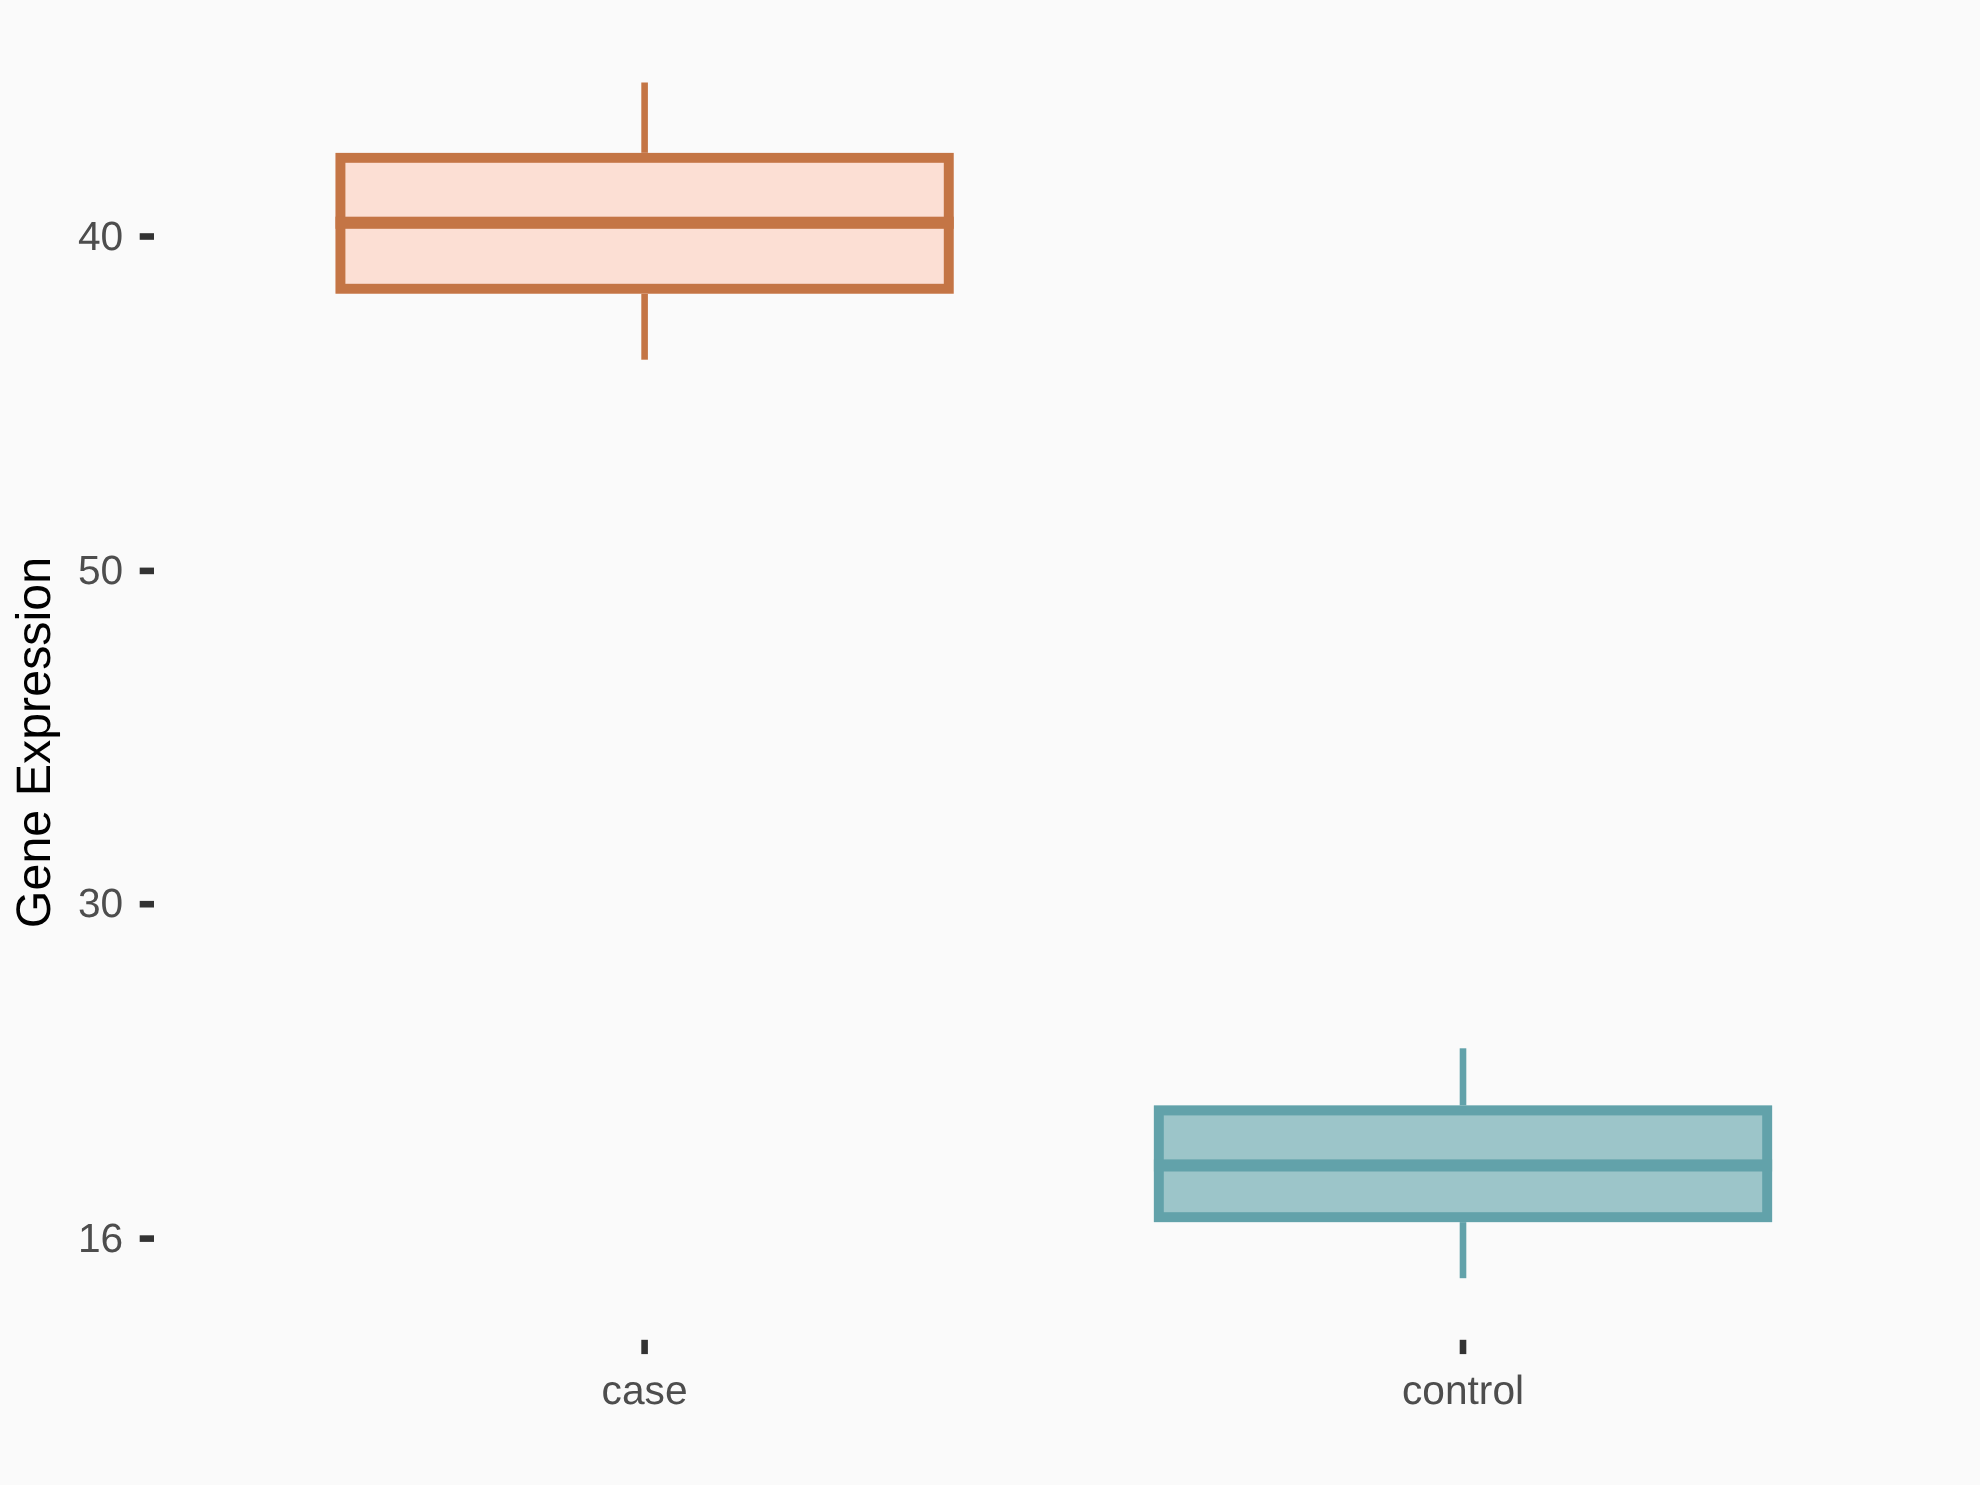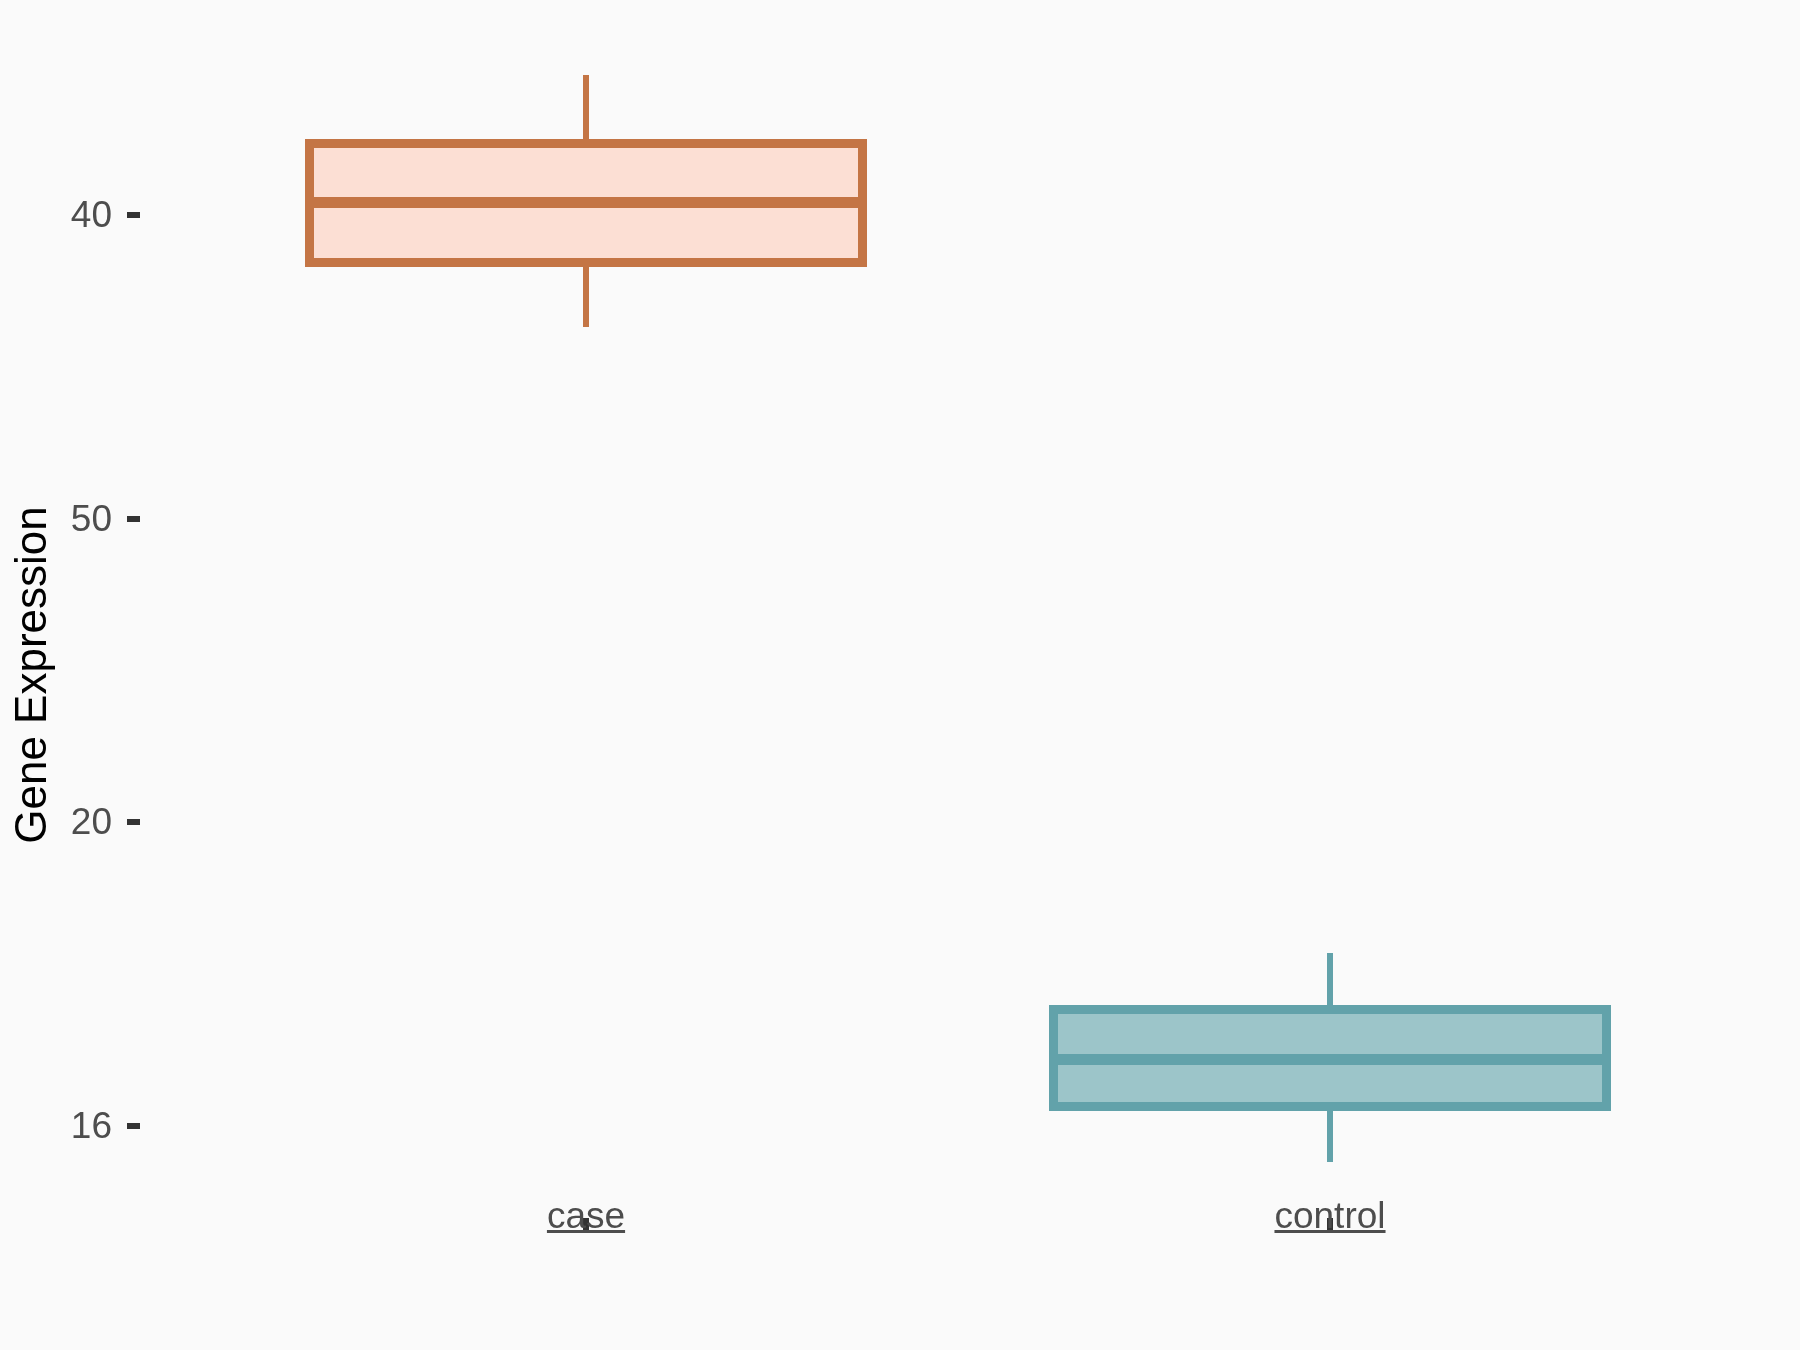--- a/index.html
+++ b/index.html
@@ -63,26 +63,25 @@
   .x-tick-mark {
     position: absolute;
     top: 1218px;
     width: 6px;
     height: 13px;
     background: #333333;
     transform: translateX(-50%);
   }
   .x-tick-label {
     position: absolute;
-    top: 1195px;
+    top: 1243px;
     font-size: 37px;
     color: #4d4d4d;
     transform: translateX(-50%);
     white-space: nowrap;
-    text-decoration: underline;
   }
   
   .box-group {
     position: absolute;
   }
   .box-rect {
     position: absolute;
     box-sizing: border-box;
   }
   .median-line {
@@ -104,21 +103,21 @@
   <div id="y-ticks-layer">
       <div class="y-tick-label-wrap" style="top: 215px;">
         <div class="y-tick-label">40</div>
       </div>
       <div class="y-tick-mark" style="top: 215px; background: rgb(51, 51, 51);"></div>
       <div class="y-tick-label-wrap" style="top: 518.667px;">
         <div class="y-tick-label">50</div>
       </div>
       <div class="y-tick-mark" style="top: 518.667px; background: rgb(51, 51, 51);"></div>
       <div class="y-tick-label-wrap" style="top: 822.333px;">
-        <div class="y-tick-label">20</div>
+        <div class="y-tick-label">30</div>
       </div>
       <div class="y-tick-mark" style="top: 822.333px; background: rgb(51, 51, 51);"></div>
       <div class="y-tick-label-wrap" style="top: 1126px;">
         <div class="y-tick-label">16</div>
       </div>
       <div class="y-tick-mark" style="top: 1126px; background: rgb(51, 51, 51);"></div>
     </div>
   <div id="x-ticks-layer">
       <div class="x-tick-mark" style="left: 586px; background: rgb(51, 51, 51);"></div>
       <div class="x-tick-label" style="left: 586px;">case</div>

